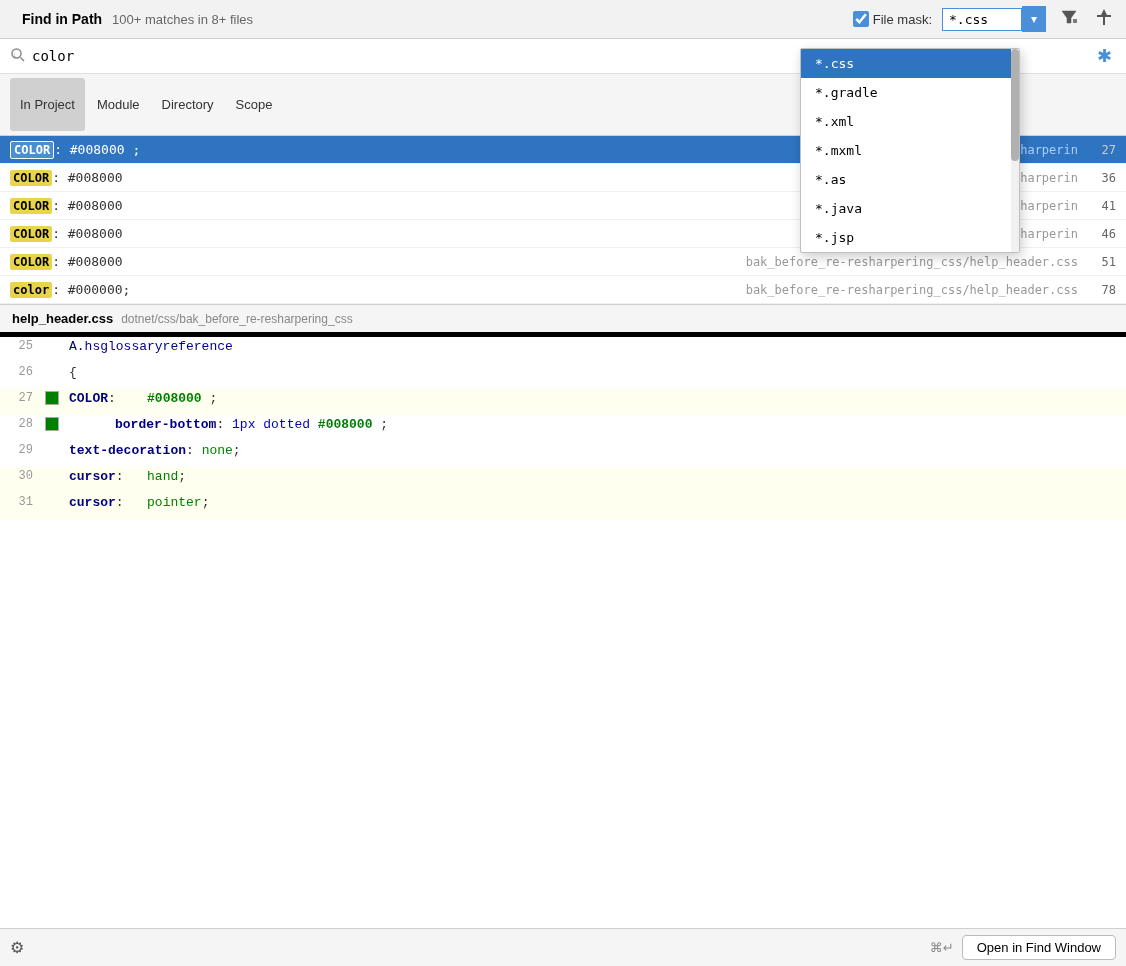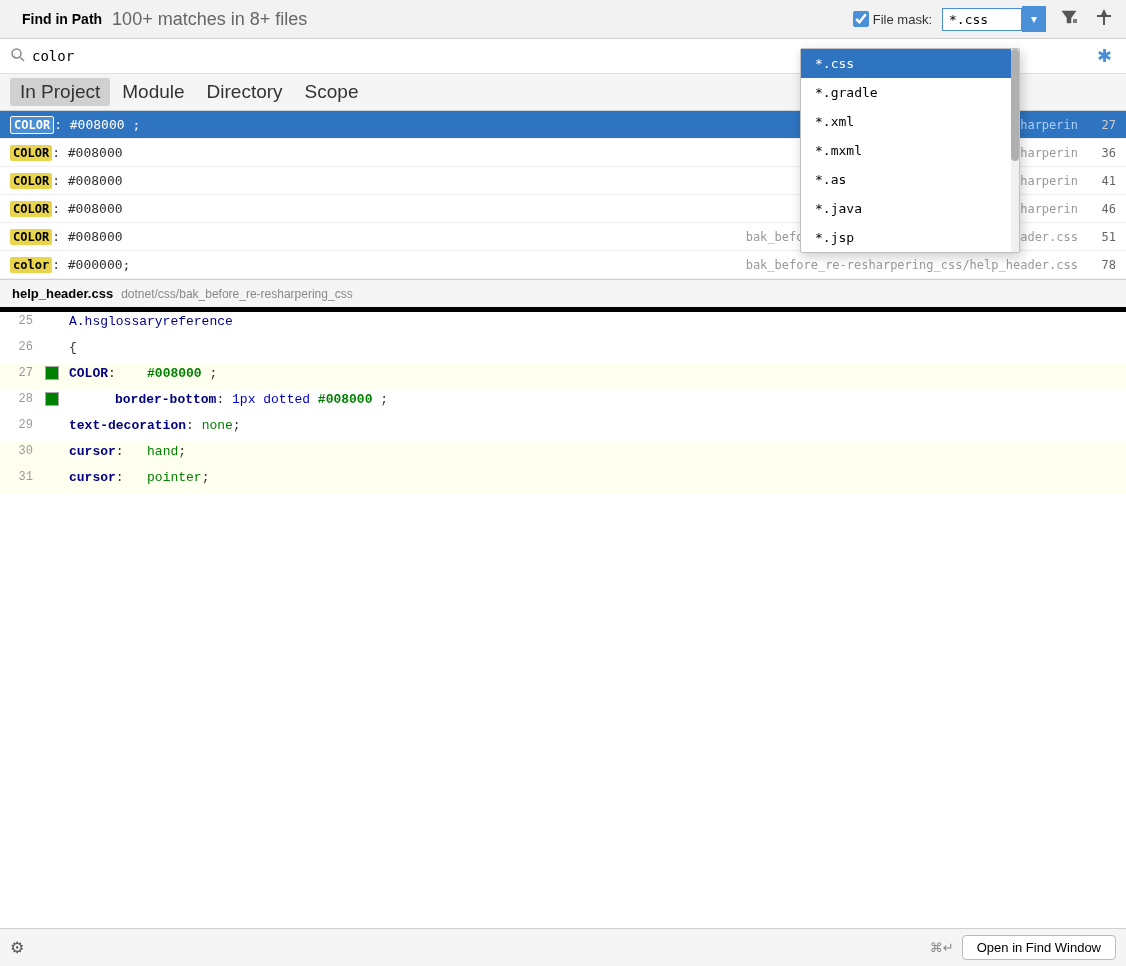--- a/index.html
+++ b/index.html
@@ -32,21 +32,21 @@
       gap: 10px;
     }
     .find-in-path-label {
       font-weight: bold;
       font-size: 14px;
       color: #000;
       margin-left: 12px;
     }
     .match-count {
       color: #666;
-      font-size: 18px;
+      font-size: 13px;
     }
     .spacer { flex: 1; }
     .file-mask-label {
       color: #333;
       font-size: 13px;
     }
     .checkbox-wrapper {
       display: flex;
       align-items: center;
       gap: 4px;
@@ -118,22 +118,22 @@
     
     .scope-tabs {
       display: flex;
       align-items: center;
       padding: 4px 10px;
       background: #f5f5f5;
       border-bottom: 1px solid #d0d0d0;
       gap: 2px;
     }
     .scope-tab {
-      padding: 3px 10px;
-      font-size: 19px;
+      padding: 19px 10px;
+      font-size: 13px;
       cursor: pointer;
       border-radius: 3px;
       border: none;
       background: none;
       color: #333;
     }
     .scope-tab.active {
       background: #d0d0d0;
       font-weight: 500;
     }

